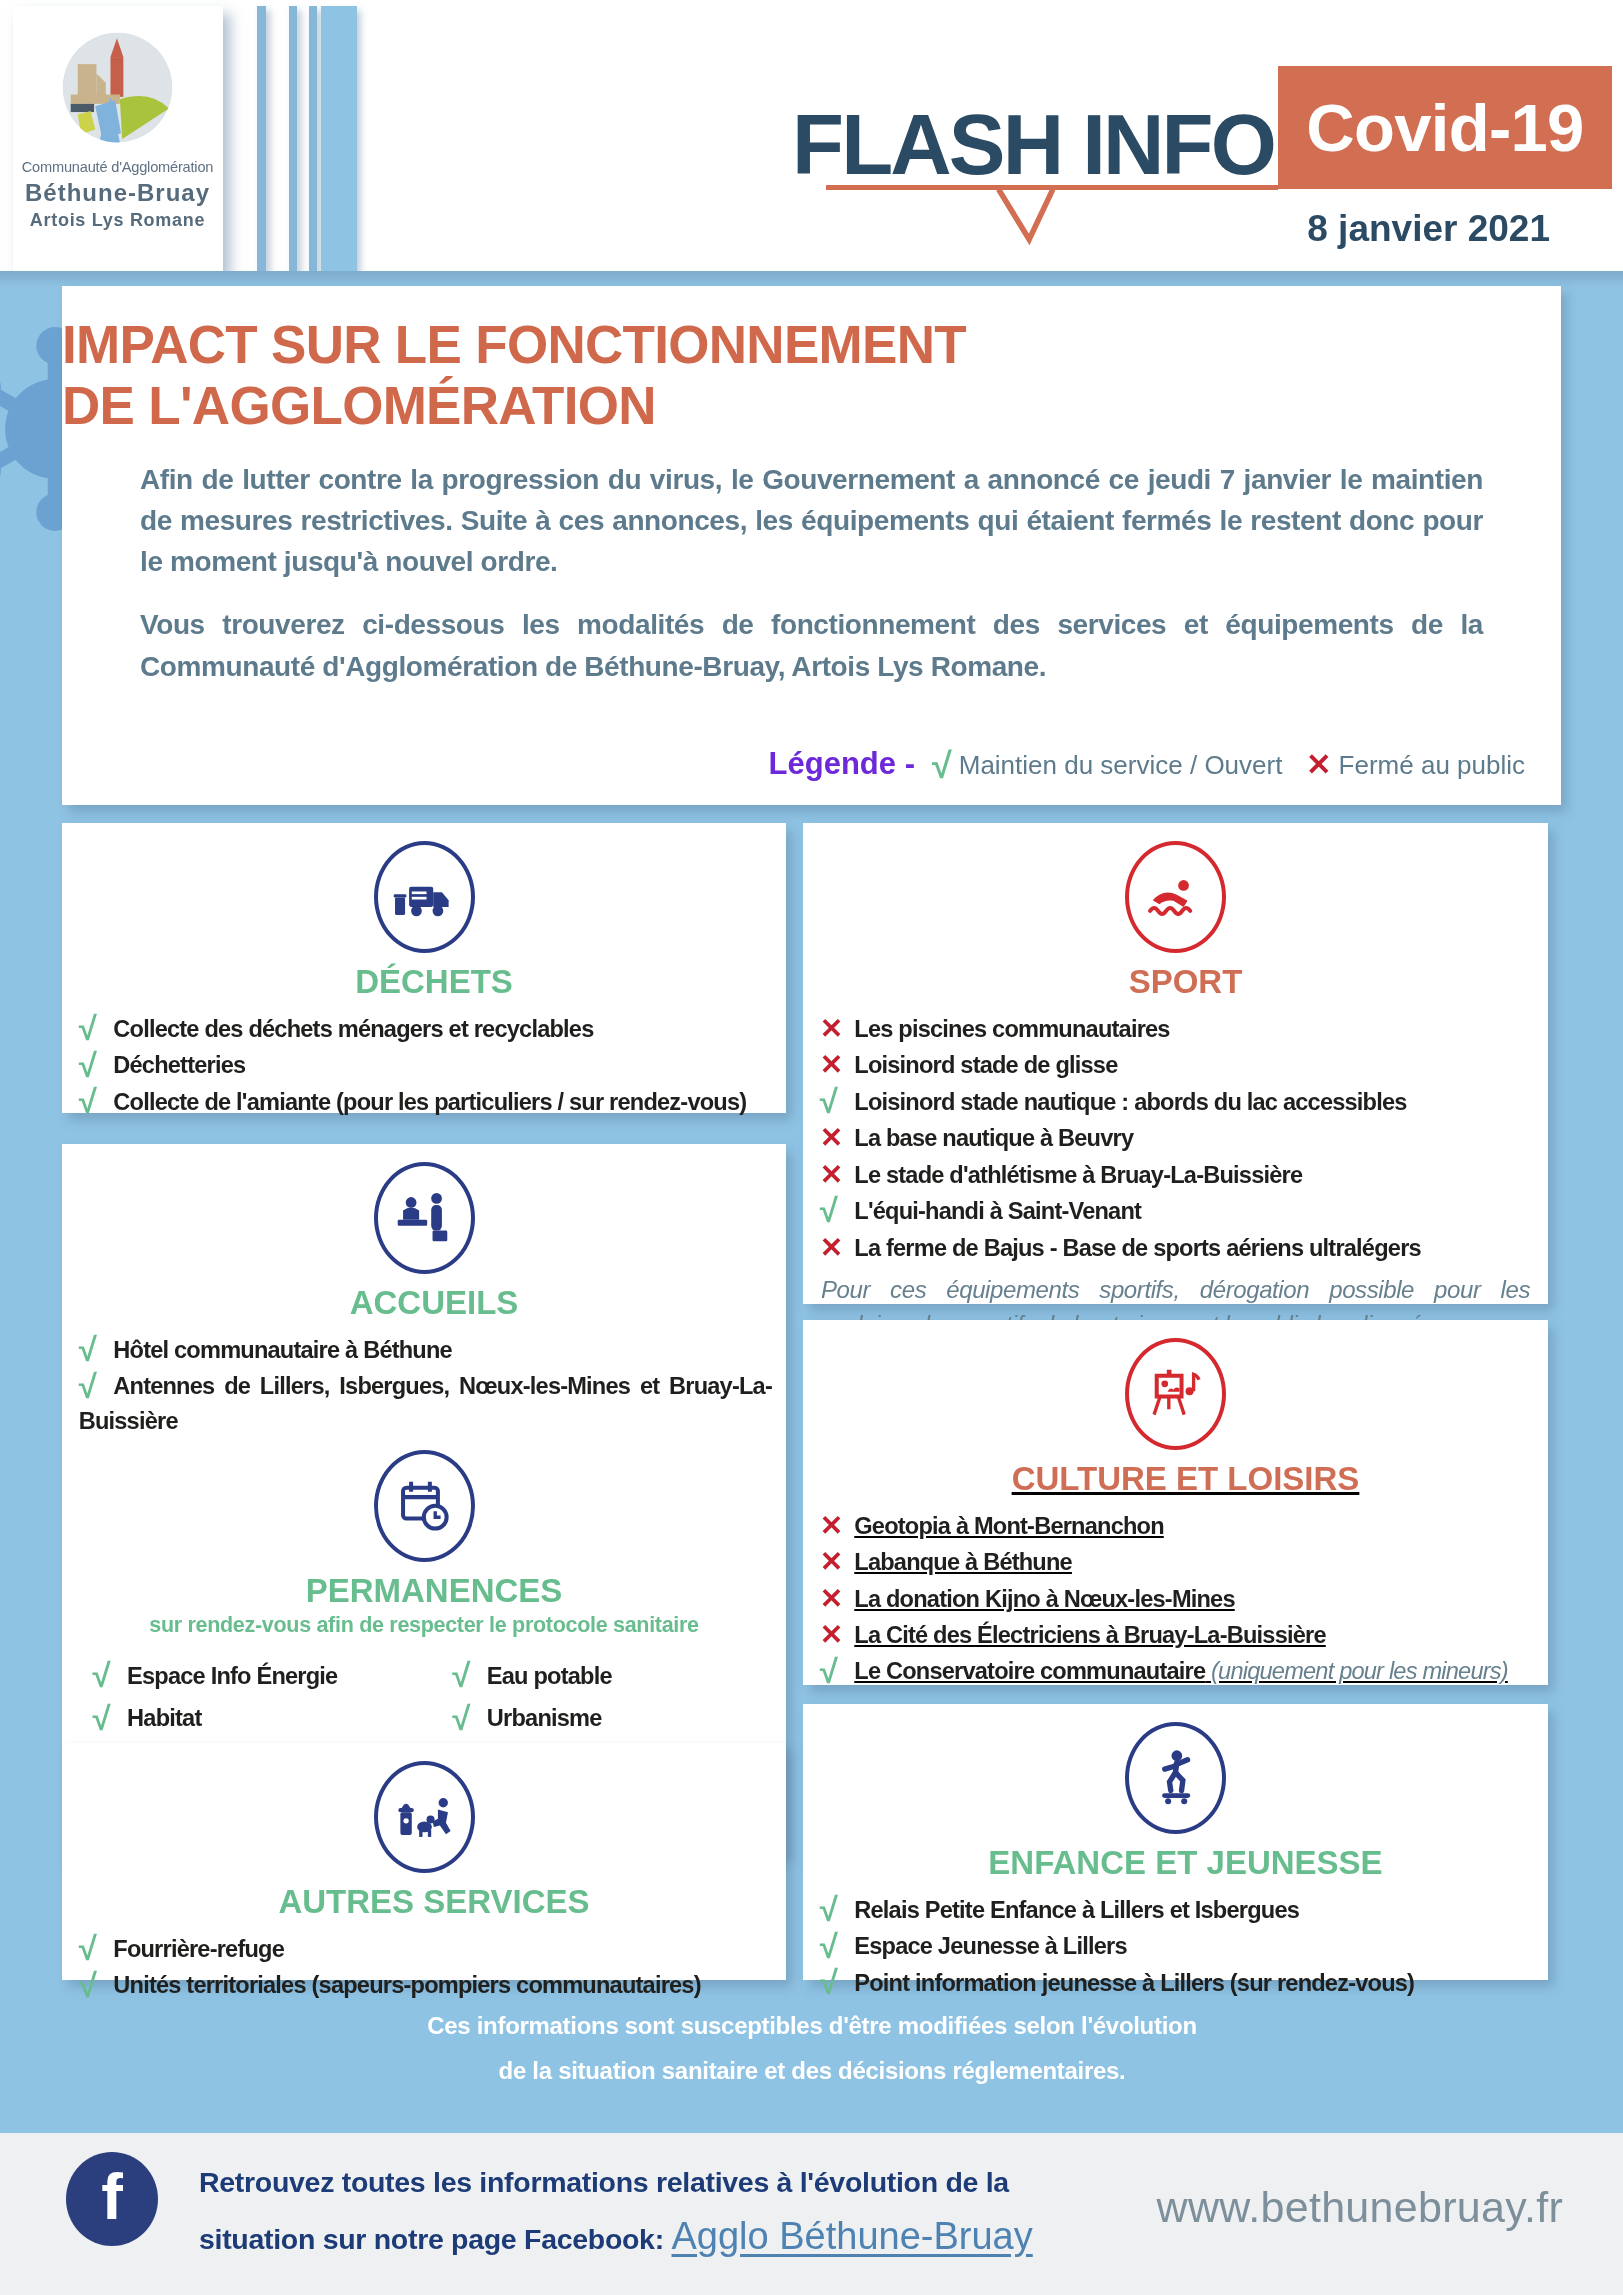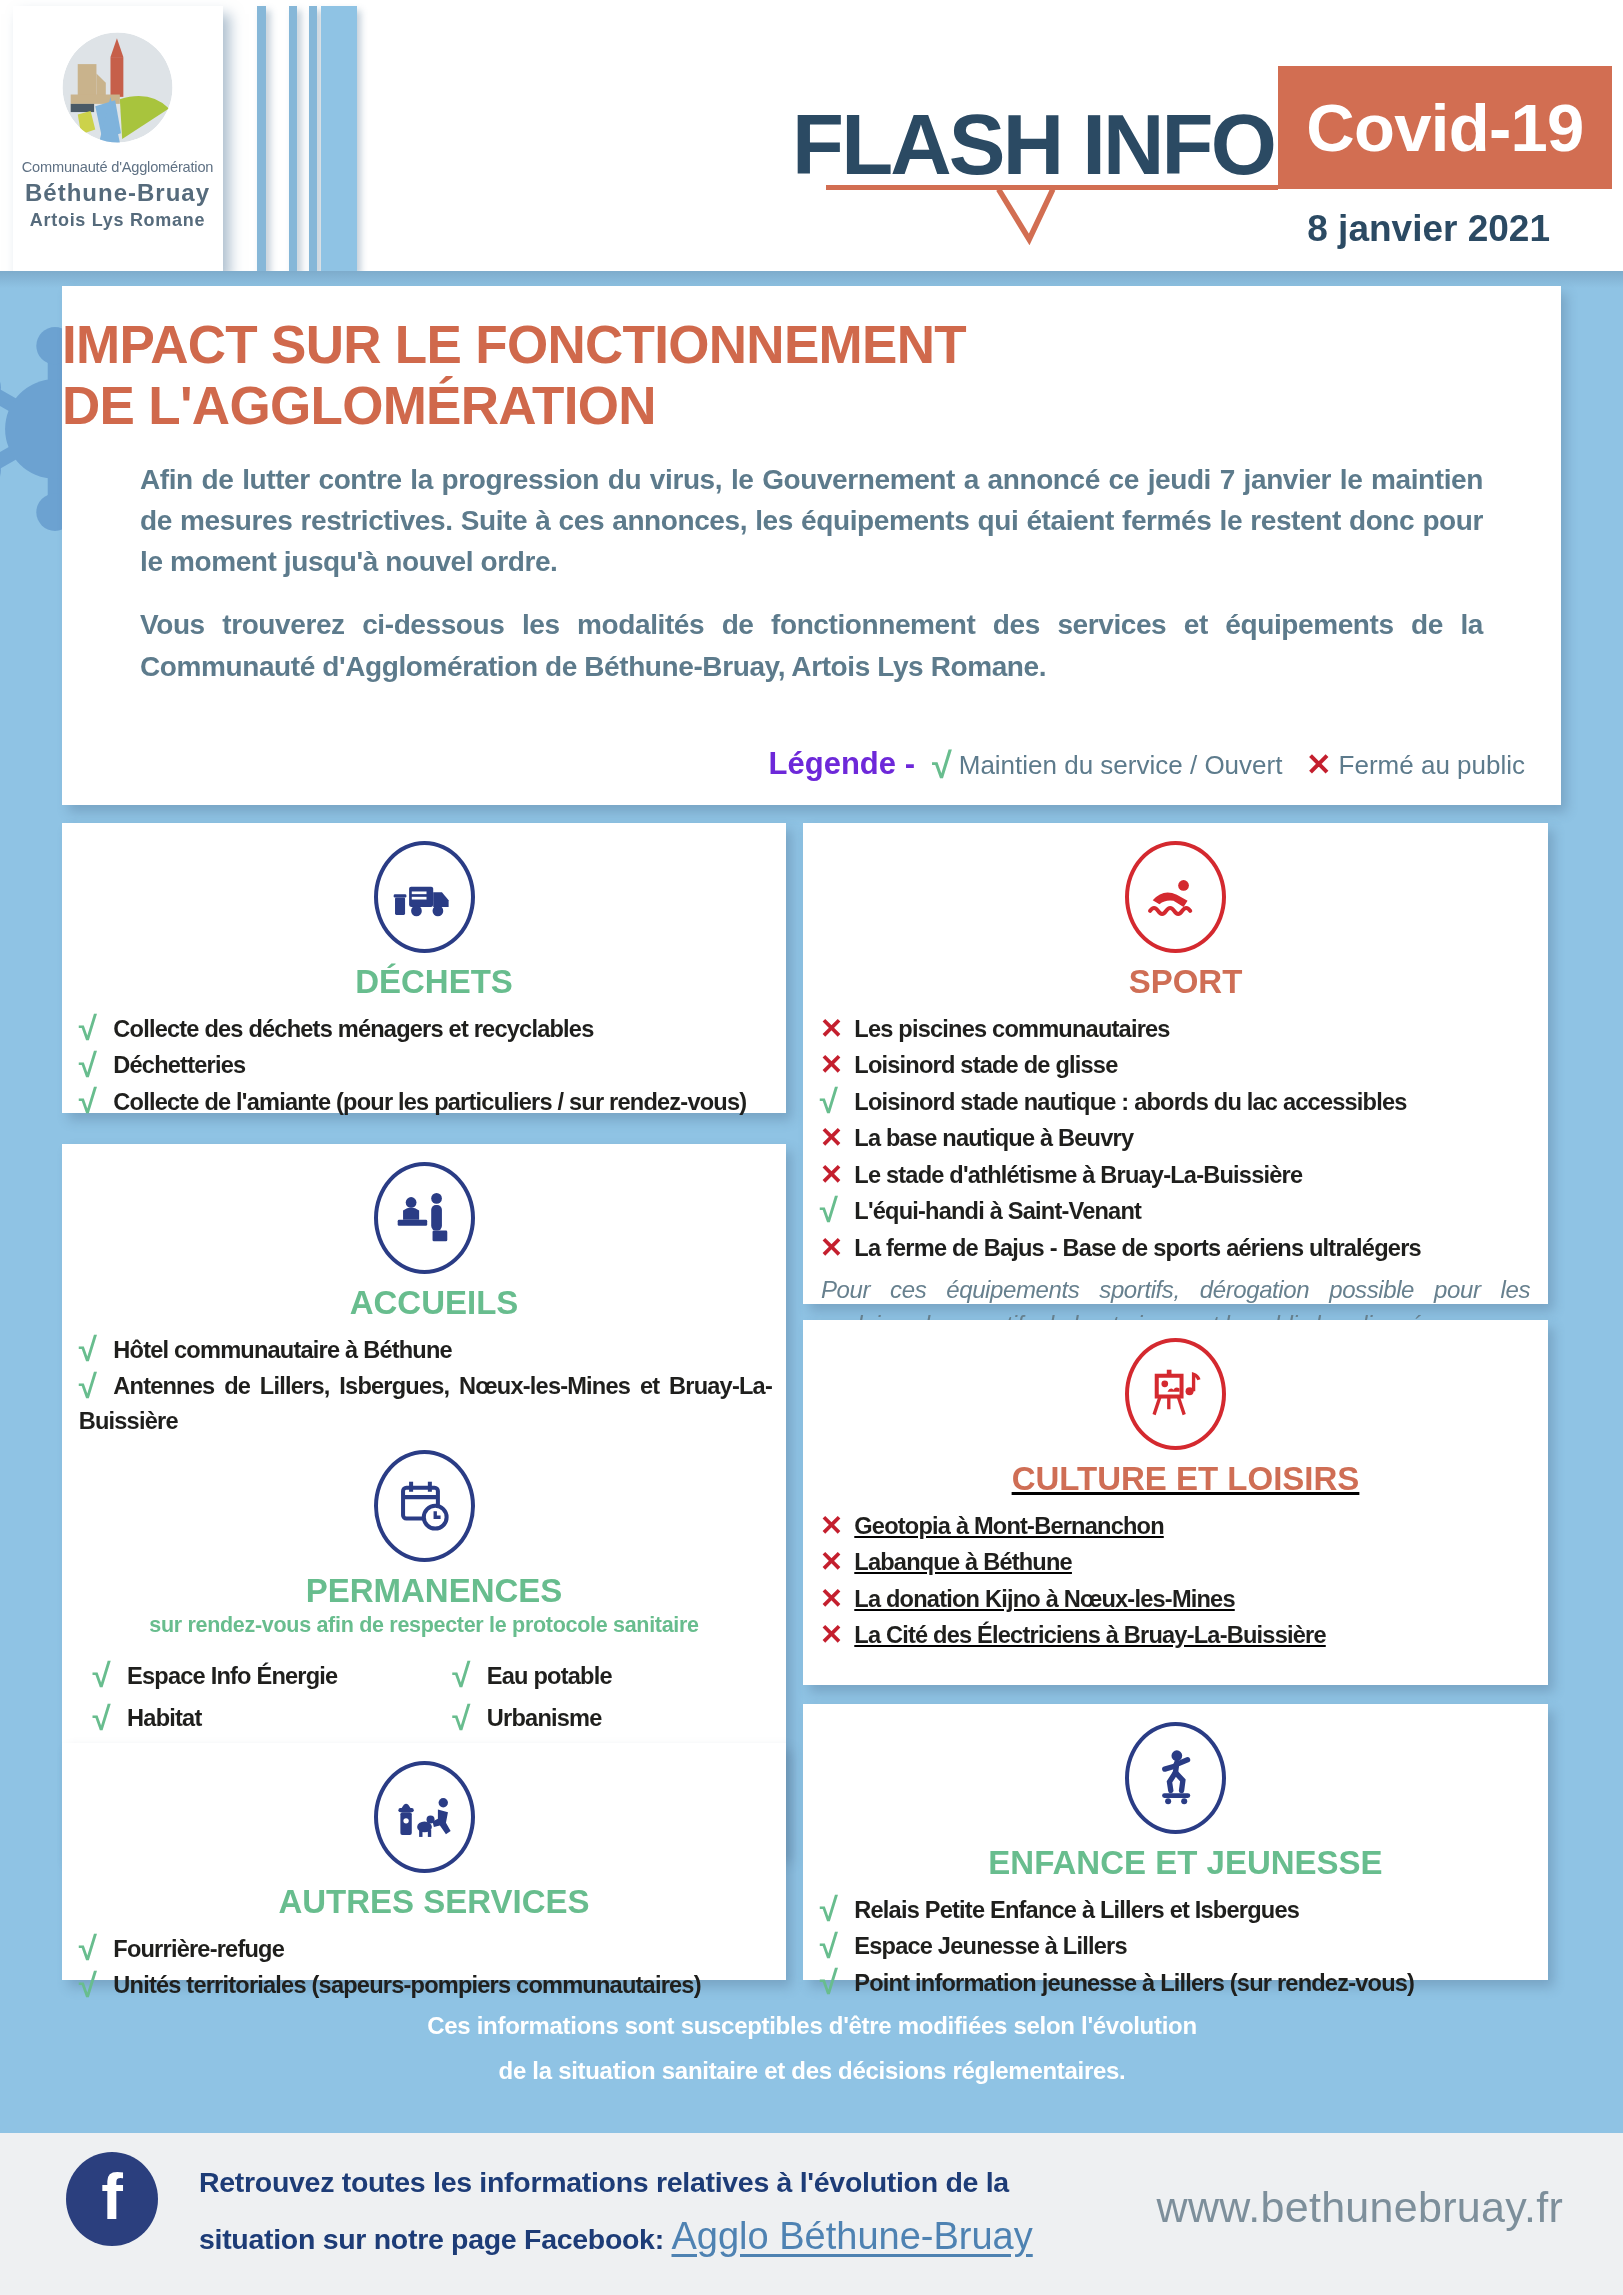--- a/index.html
+++ b/index.html
@@ -285,20 +285,21 @@
         <circle cx="71" cy="45" r="6" fill="currentColor"></circle>
         <path d="M77 45 v-25 q6 2 8 8" fill="none" stroke="currentColor" stroke-width="5"></path>
       </svg>
     </div>
     <div class="sec-title t-orange">CULTURE ET LOISIRS</div>
     <div class="items">
         <div class="item"><span class="mark closed">✕</span><span class="itxt">Geotopia à Mont-Bernanchon</span></div>
         <div class="item"><span class="mark closed">✕</span><span class="itxt">Labanque à Béthune</span></div>
         <div class="item"><span class="mark closed">✕</span><span class="itxt">La donation Kijno à Nœux-les-Mines</span></div>
         <div class="item"><span class="mark closed">✕</span><span class="itxt">La Cité des Électriciens à Bruay-La-Buissière</span></div>
+        <div class="item"><span class="mark open">√</span><span class="itxt">Le Conservatoire communautaire</span><span class="isuffix"> (uniquement pour les mineurs)</span></div>
       </div>
   </div>
 
   <div class="box box-enfance">
     <div class="icon-circle navy">
       <svg viewBox="0 0 100 100">
         <circle cx="52" cy="16" r="8" fill="currentColor"></circle>
         <g stroke="currentColor" stroke-width="8" fill="none" stroke-linecap="round">
           <path d="M52 26 l-2 15"></path>
           <path d="M51 31 l-17 5"></path>

